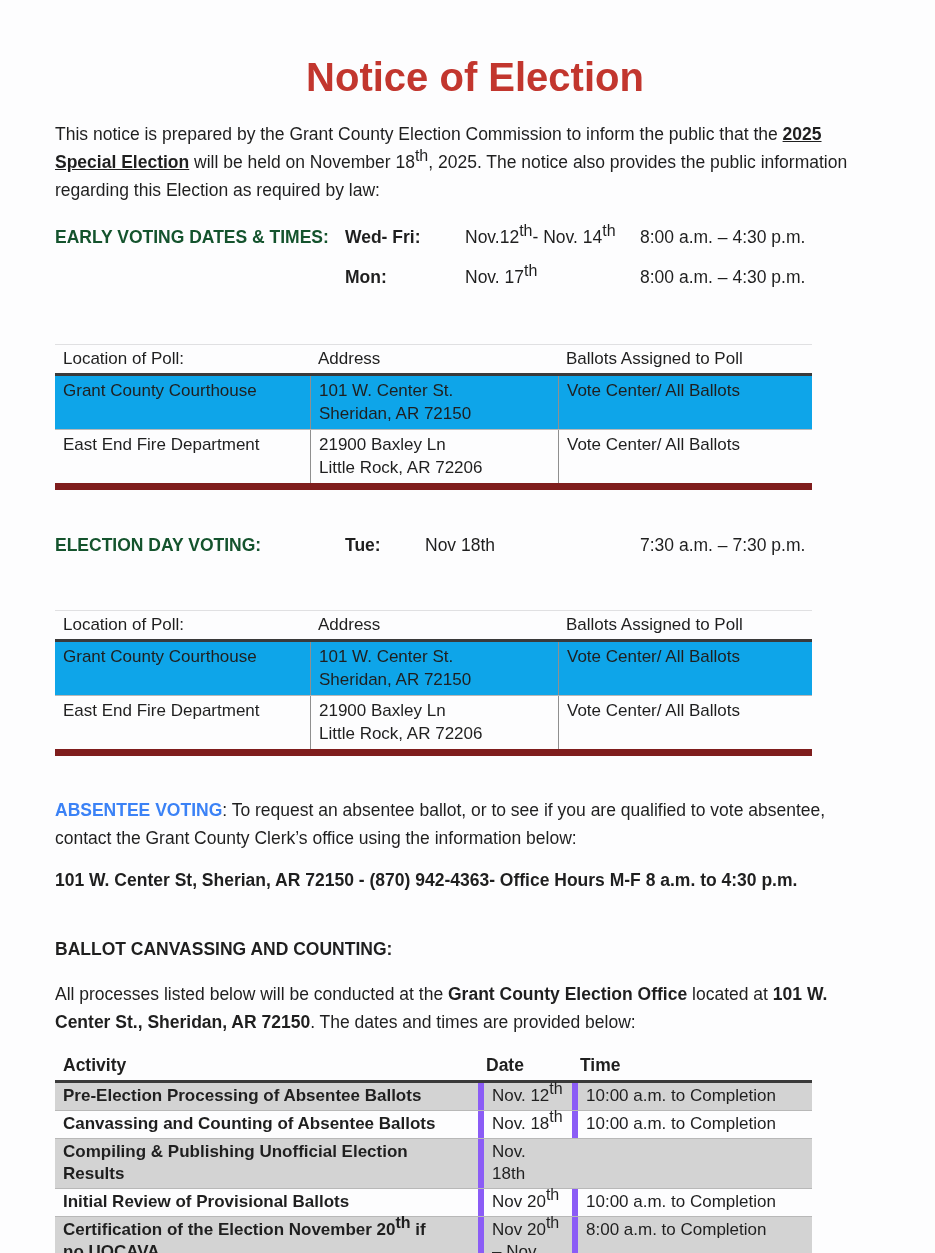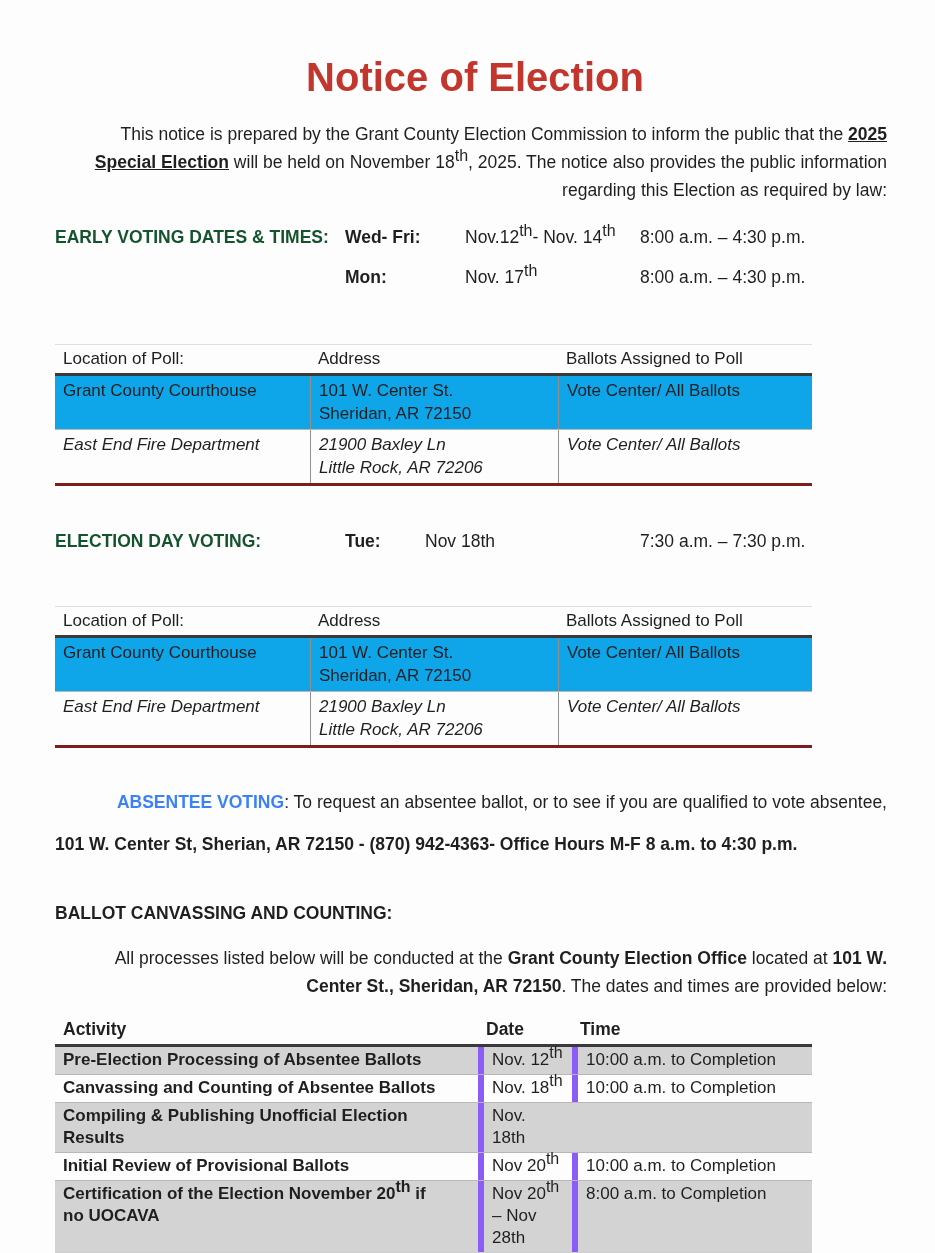--- a/index.html
+++ b/index.html
@@ -17,21 +17,21 @@
   .doc-title{
     text-align:center;
     color:#c2362e;
     font-size:40px;
     line-height:46px;
     font-weight:bold;
     margin:0 0 20px 0;
   }
 
   
-  .para{font-size:17.5px;line-height:28px;margin:8px;max-width:850px;text-align:right;}
+  .para{font-size:17.5px;line-height:28px;margin:0;max-width:850px;}
   .bold-line{font-size:17.5px;line-height:24px;font-weight:bold;margin:16px 0 0 0;}
 
   
   .rich-sup{font-size:16px;vertical-align:super;line-height:0;}
   .rich-b{font-weight:bold;}
   .rich-bu{font-weight:bold;text-decoration:underline;}
   .rich-red{font-weight:bold;color:#3b82f6;}
 
   .red-heading{color:#14532d;font-weight:bold;}
 
@@ -51,21 +51,21 @@
     border-top:1px solid #e0e0e2;
     border-bottom:3px solid #3a3a3a;
     line-height:21px;
   }
   .pt-header > div{padding:3px 8px 4px 8px;}
   .pt-row{display:grid;grid-template-columns:255px 248px 254px;line-height:23px;}
   .pt-row.shaded{background:#0ea5e9;}
   .pt-row > div{padding:3px 10px 4px 8px;}
   .pt-row > div + div{border-left:1px solid #8f8f8f;}
   .pt-row{border-bottom:1px solid #b8b8b8;}
-  .pt-row:last-child{border-bottom:3px solid #7f1d1d;font-style:italic;}
+  .pt-row:last-child{border-bottom:7px solid #7f1d1d;}
 
   
   .act-table{width:757px;font-size:17px;margin-top:16px;}
   .act-header{
     display:grid;grid-template-columns:423px 94px 240px;
     font-weight:bold;font-size:17.5px;
     border-bottom:3px solid #3a3a3a;
     line-height:22px;
   }
   .act-header > div{padding:2px 8px 4px 8px;}
@@ -152,21 +152,21 @@
     <div class="pt-row">
       <div>East End Fire Department</div>
       <div>
         <div>21900 Baxley Ln</div>
         <div>Little Rock, AR 72206</div>
       </div>
       <div>Vote Center/ All Ballots</div>
     </div>
   </div>
 
-  <p class="para absentee-para"><span class="rich-red">ABSENTEE VOTING</span><span>: To request an absentee ballot, or to see if you are qualified to vote absentee,</span><br></p>
+  <p class="para absentee-para"><span class="rich-red">ABSENTEE VOTING</span><span>: To request an absentee ballot, or to see if you are qualified to vote absentee,</span><br><span>contact the Grant County Clerk’s office using the information below:</span></p>
   <p class="bold-line">101 W. Center St, Sherian, AR 72150 - (870) 942-4363- Office Hours M-F 8 a.m. to 4:30 p.m.</p>
 
   <h2 class="canvassing-heading">BALLOT CANVASSING AND COUNTING:</h2>
   <p class="para canvassing-para"><span>All processes listed below will be conducted at the </span><span class="rich-b">Grant County Election Office</span><span> located at </span><span class="rich-b">101 W.</span><br><span class="rich-b">Center St., Sheridan, AR 72150</span><span>. The dates and times are provided below:</span></p>
 
   <div class="act-table">
     <div class="act-header">
       <div>Activity</div>
       <div>Date</div>
       <div>Time</div>

